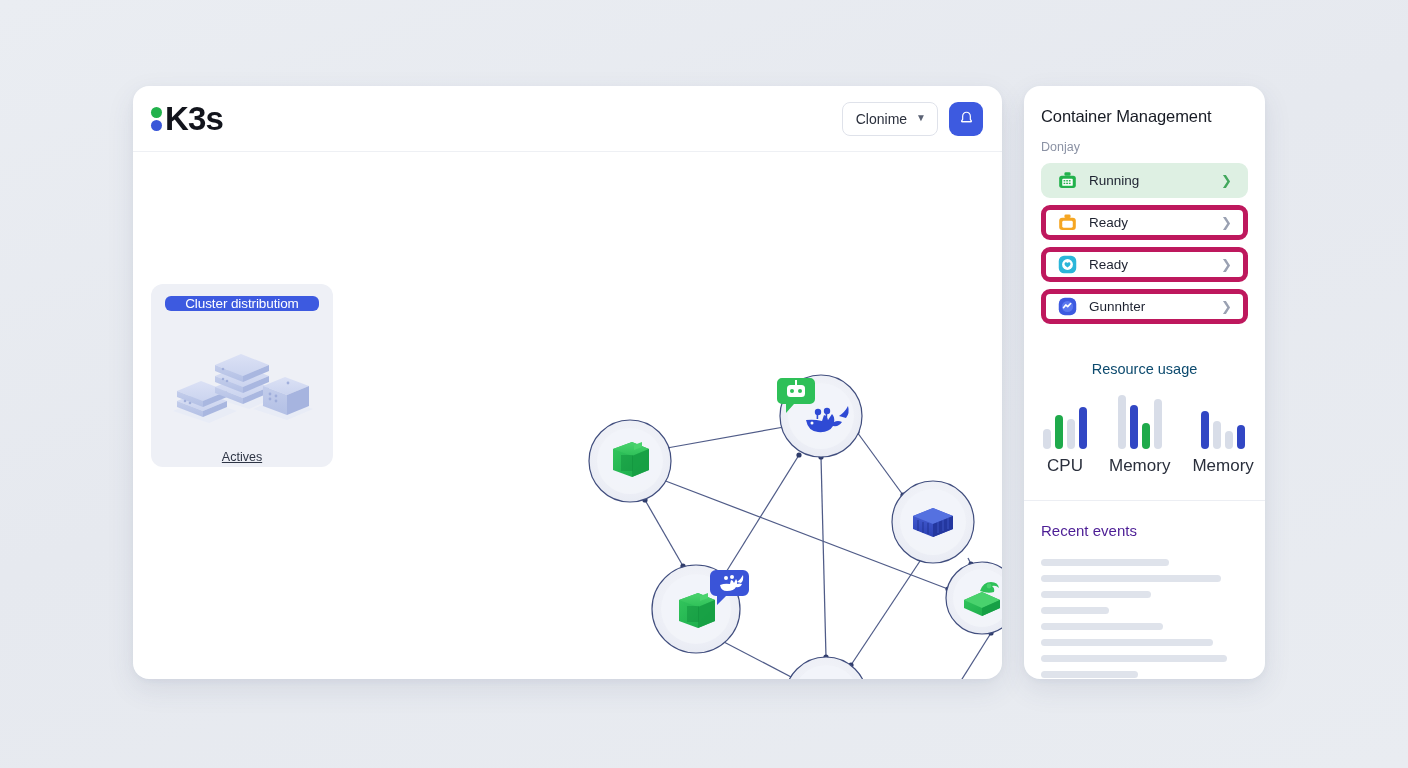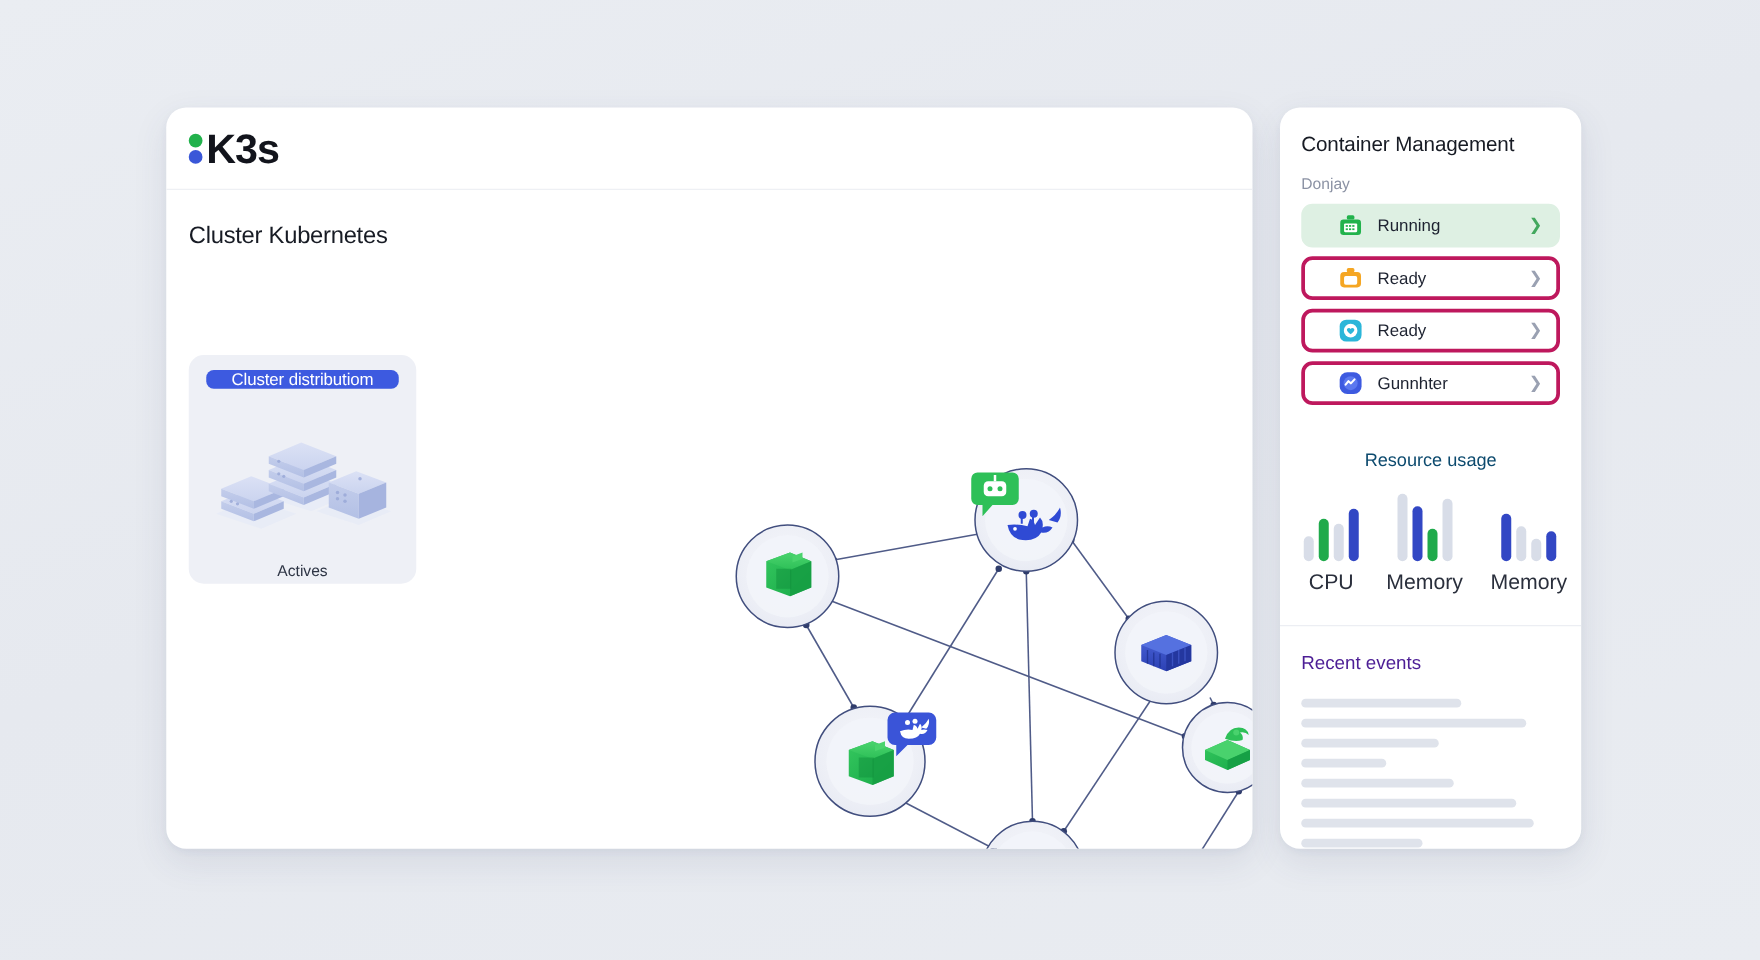--- a/index.html
+++ b/index.html
@@ -163,20 +163,21 @@
     width: 100%;
     display: flex;
     align-items: center;
     justify-content: center;
     padding-top: 2px;
   }
   .dist-caption {
     font-size: 12.5px;
     color: #2e3545;
     padding-bottom: 3px;
+    text-decoration: underline;
   }
 
   
   .graph-wrap {
     position: absolute;
     left: 300px;
     top: 100px;
     width: 500px;
     height: 470px;
   }
@@ -208,25 +209,25 @@
     margin-top: 9px;
     display: flex;
     flex-direction: column;
     gap: 7px;
   }
   .status-row {
     height: 35px;
     border-radius: 9px;
     display: flex;
     align-items: center;
-    padding: 0 11px 0 26px;
+    padding: 0 11px 0 11px;
     gap: 11px;
     cursor: pointer;
     background: #ffffff;
-    border: 3px solid #be185d;
+    border: 5px solid #be185d;
   }
   .status-row.active {
     background: #def0e3;
     border-color: #def0e3;
   }
   .status-ico {
     width: 21px; height: 21px;
     border-radius: 5px;
     flex: 0 0 21px;
     display: flex;
@@ -304,24 +305,35 @@
       <div class="brand">
         <div class="brand-dots">
           <span class="dot-green"></span>
           <span class="dot-blue"></span>
         </div>
         <span class="brand-name">K3s</span>
       </div>
 
       <div class="topbar-spacer"></div>
 
+      <div class="topbar-actions">
+        <div class="env-select">
+          <span>Clonime</span>
+          <span class="chev">▼</span>
+        </div>
+        <div class="bell-btn">
+          <svg width="17" height="17" viewBox="0 0 24 24">
+            <path d="M12 3.2c-3.2 0-5.4 2.4-5.4 5.6v4.4L5.2 15.4c-.3.5 0 1.1.6 1.1h12.4c.6 0 .9-.6.6-1.1l-1.4-2.2V8.8c0-3.2-2.2-5.6-5.4-5.6z" fill="none" stroke="#ffffff" stroke-width="1.7" stroke-linejoin="round"></path>
+            <path d="M6 16.5h12" stroke="#ffffff" stroke-width="1.7" stroke-linecap="round"></path>
+          </svg>
+        </div>
+      </div>
     </header>
 
     <div class="panel-body">
-      <h2 class="section-title">Cluster Kubernetes</h2>
 
       <div class="dist-card">
         <div class="dist-badge">Cluster distributiom</div>
 
         <div class="dist-art">
           <svg width="150" height="86" viewBox="0 0 150 86">
             <defs>
               <linearGradient id="svTop" x1="0" y1="0" x2="0" y2="1">
                 <stop offset="0" stop-color="#dbe1f5"></stop>
                   <stop offset="1" stop-color="#cbd4ef"></stop>

